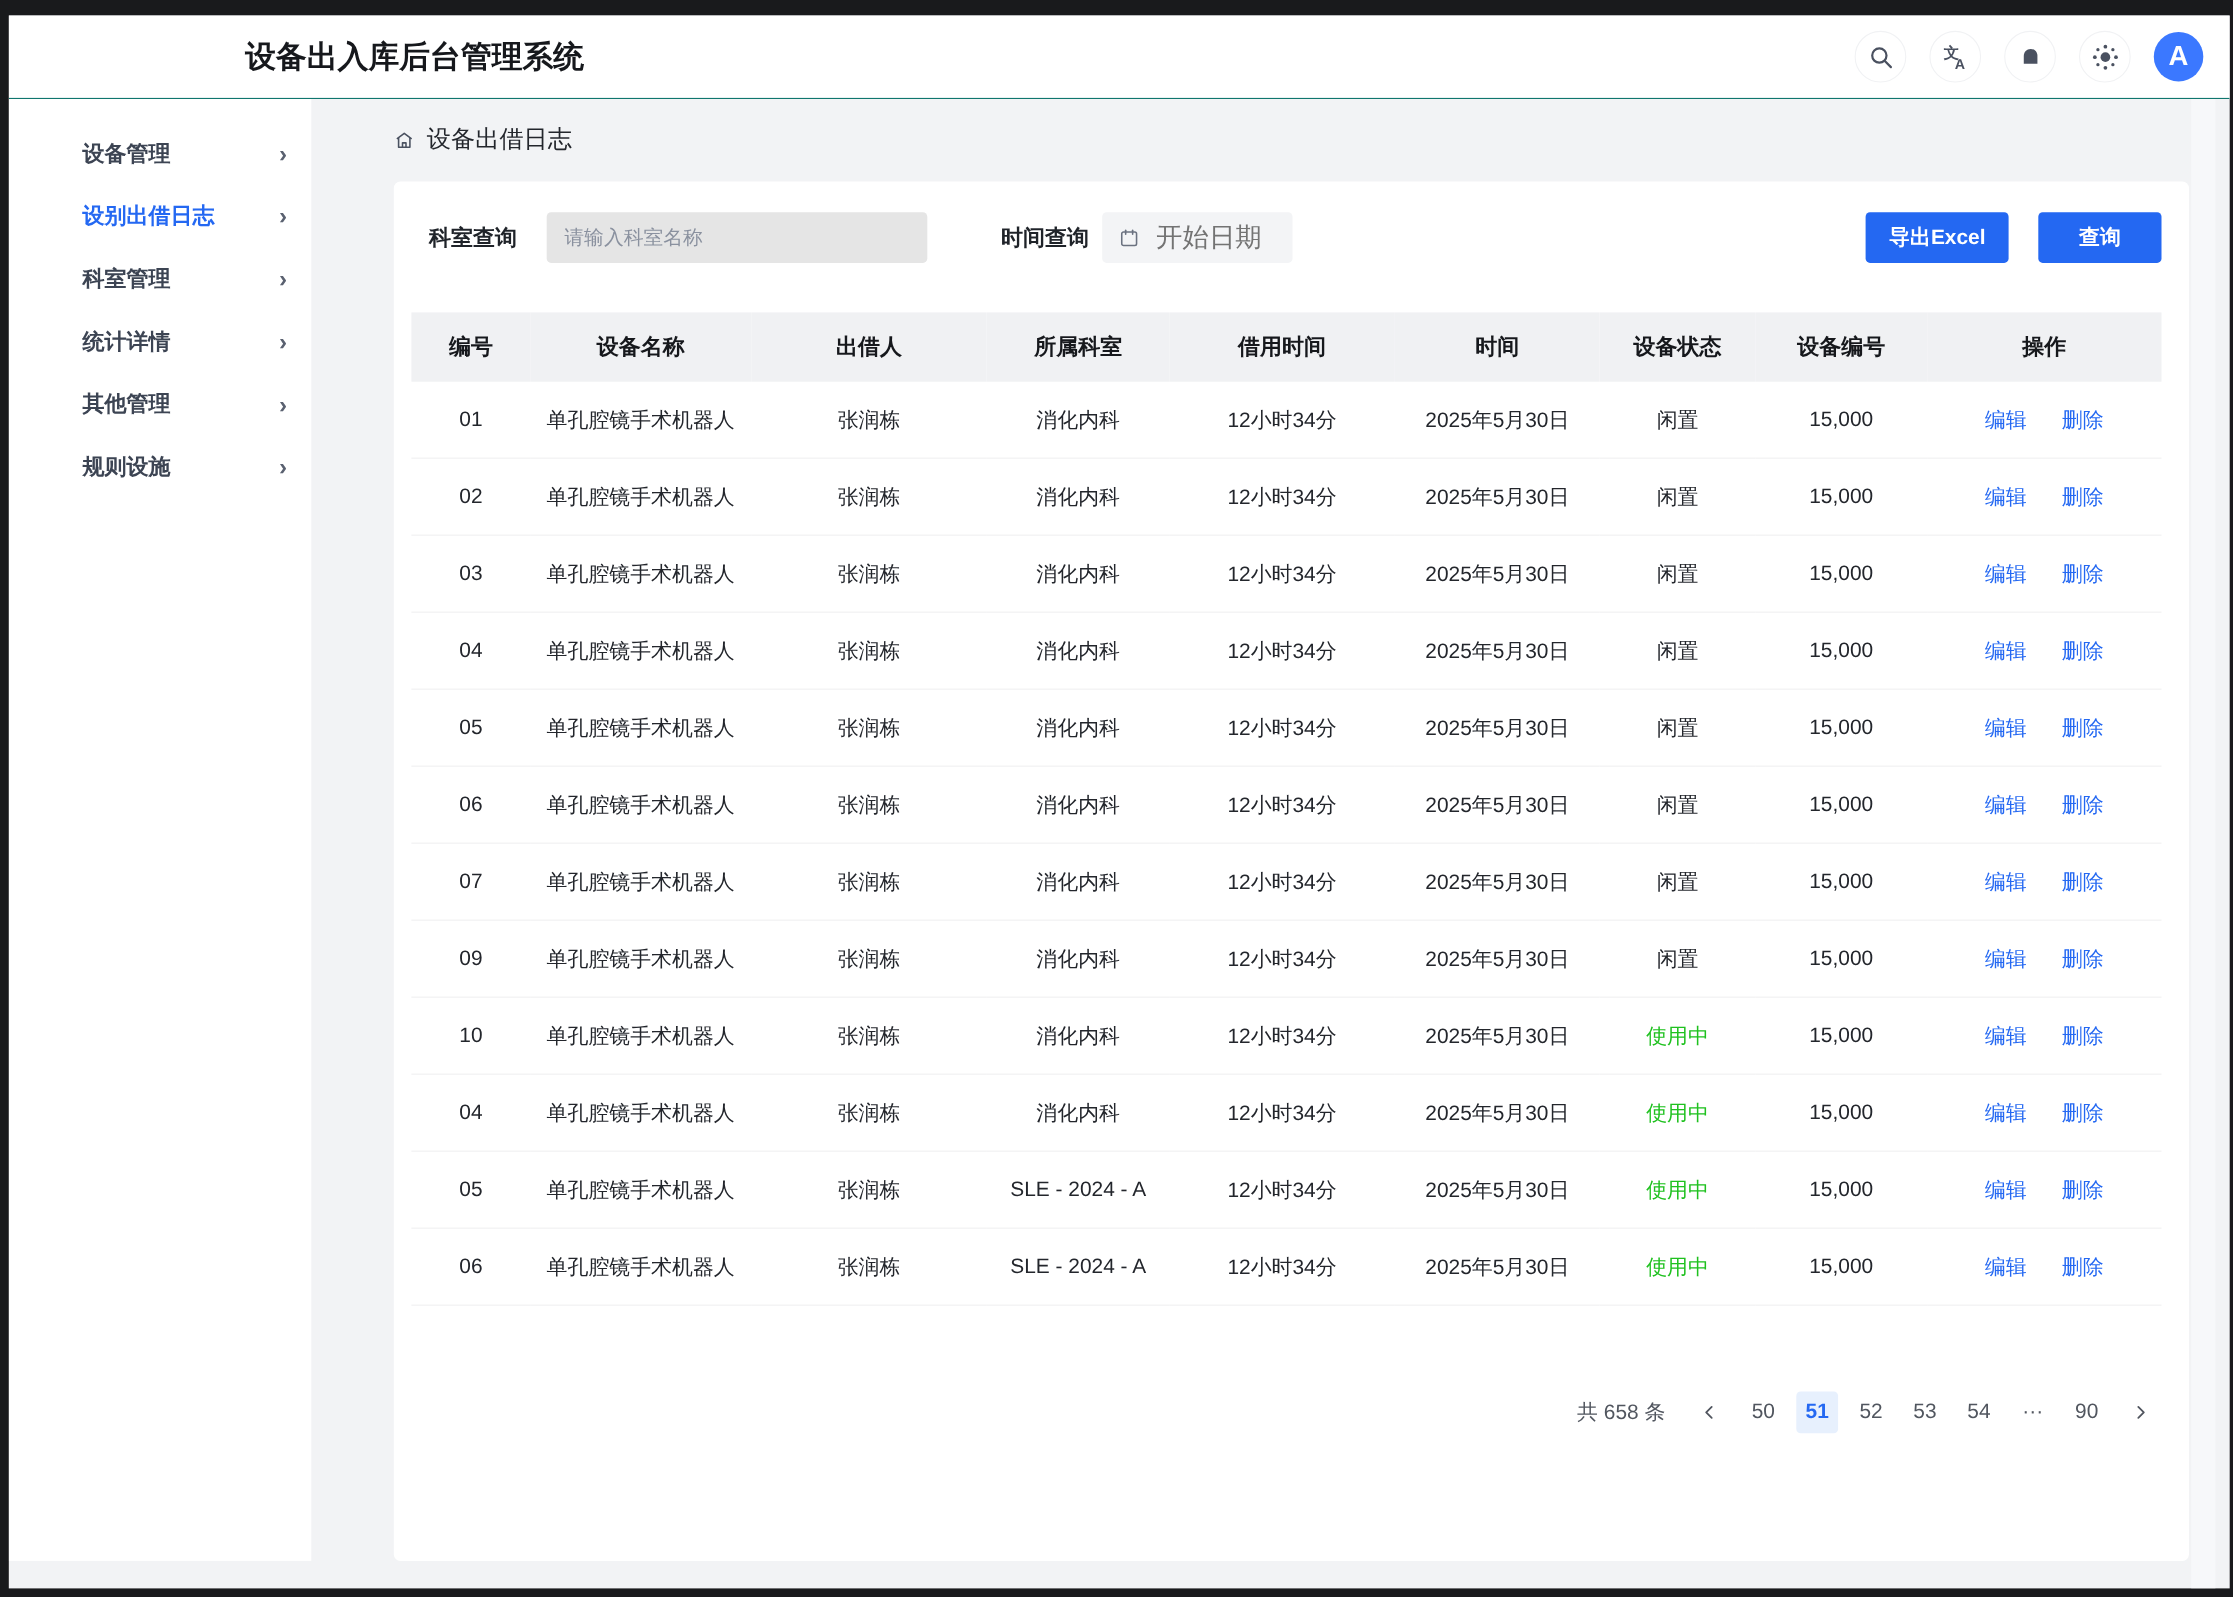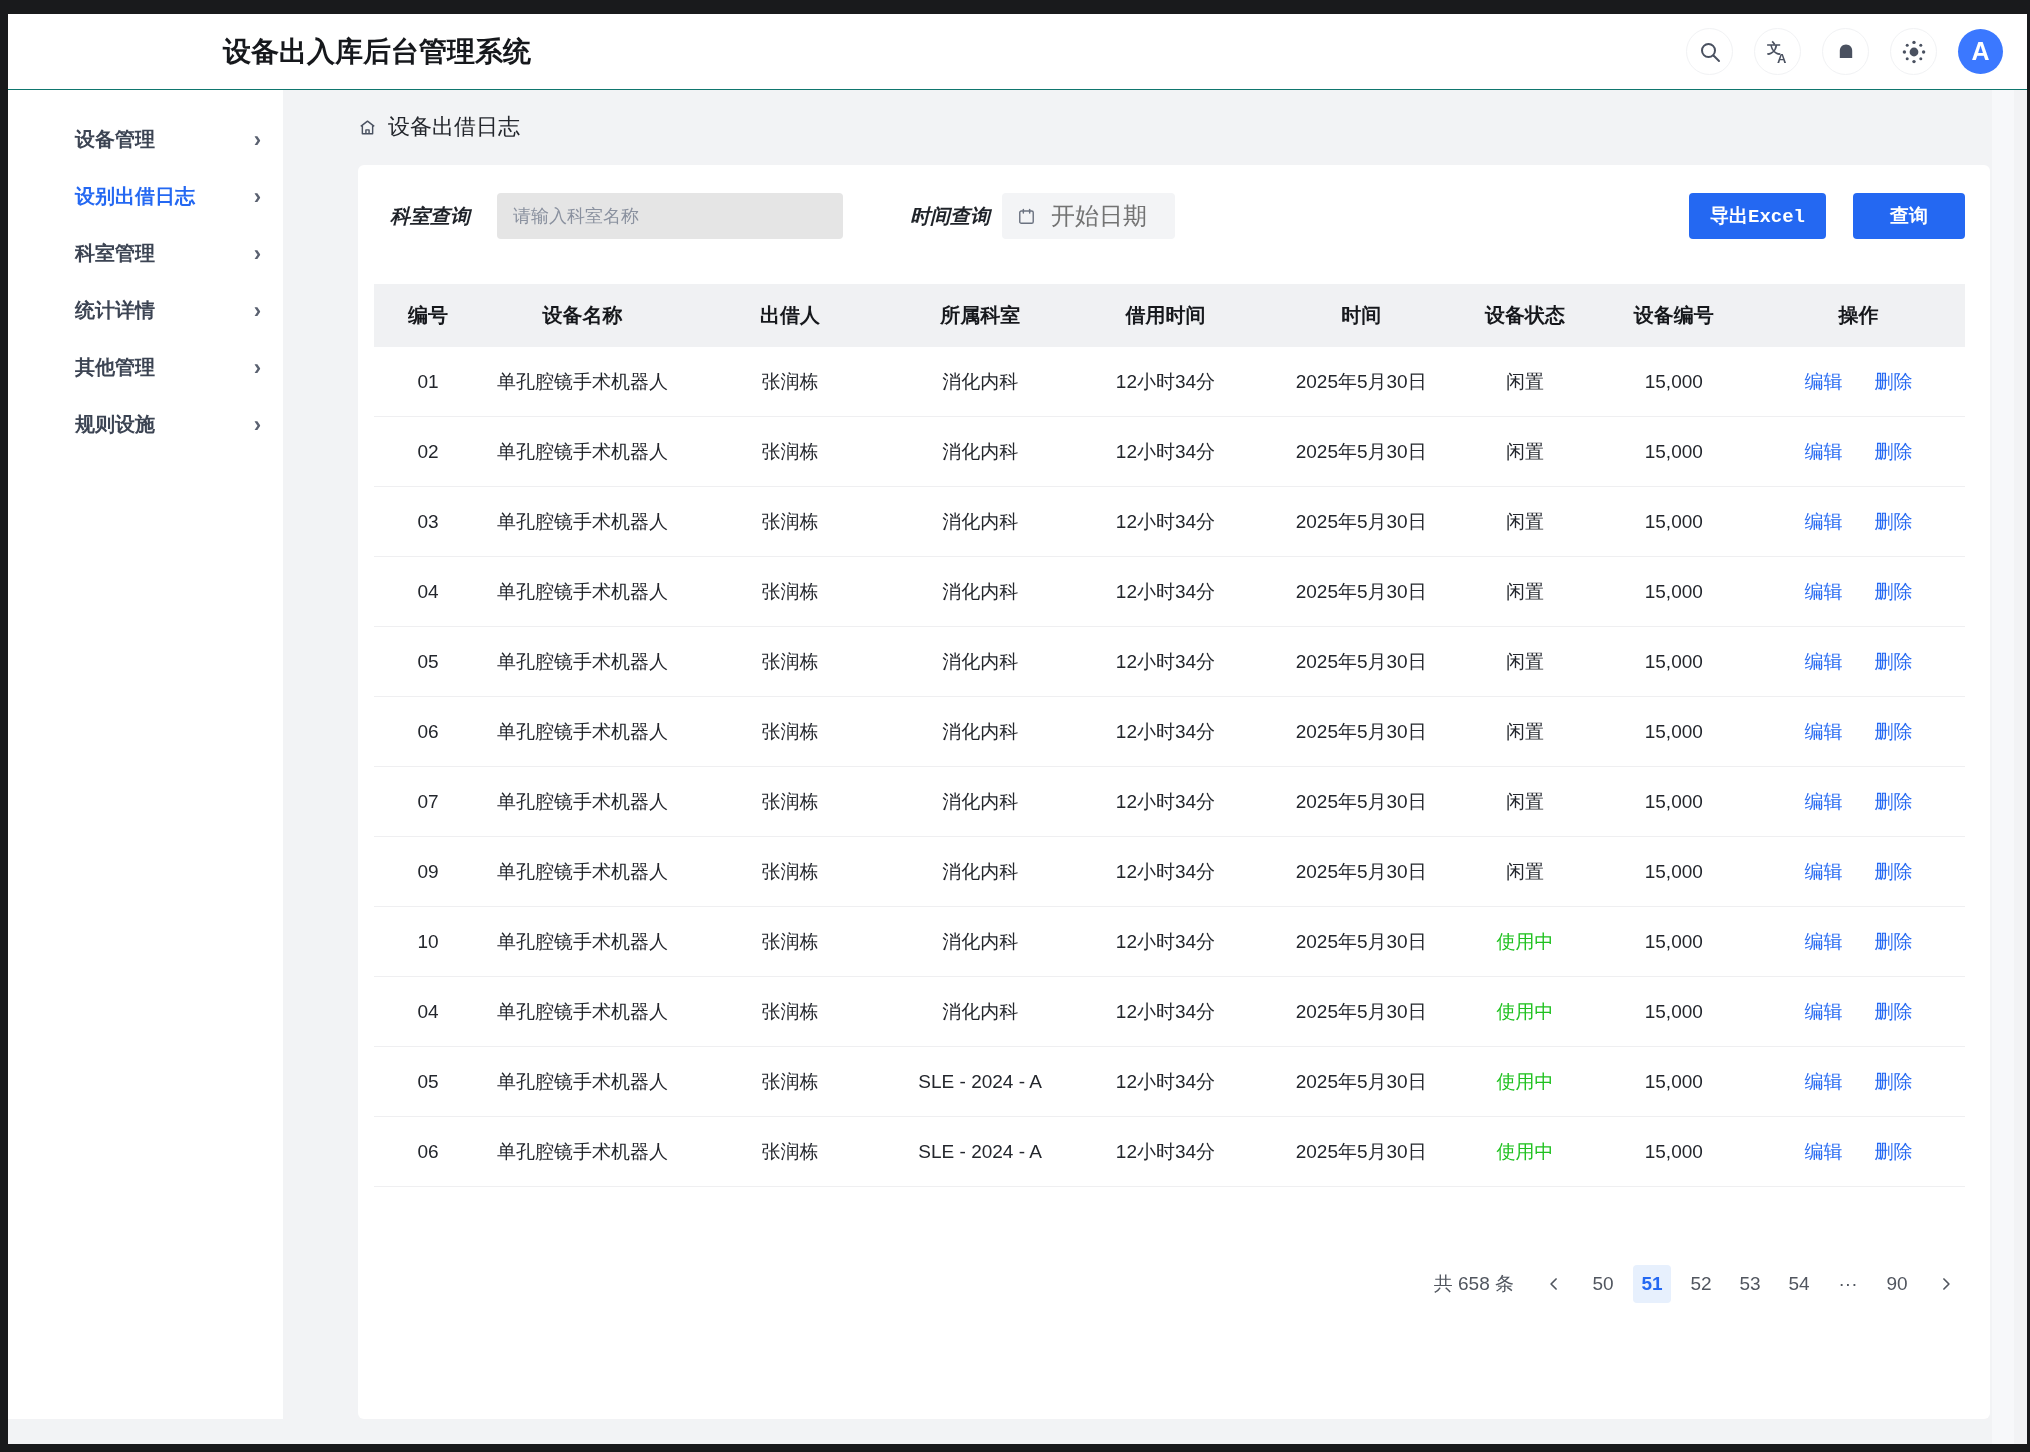--- a/index.html
+++ b/index.html
@@ -39,37 +39,37 @@
   }
   .side-item .arrow { margin-left:auto; color:#5a6170; font-size:22px; font-weight:600; line-height:1; }
   .side-item.active { color:#2468f2; }
   .scroll-track { position:absolute; right:13px; top:0; bottom:0; width:22px; background:#f7f8fa; }
   
   .main { flex:1; display:flex; flex-direction:column; padding:23px 37px 0 35px; min-width:0; }
   .breadcrumb { display:flex; align-items:center; gap:11px; height:28px; font-size:22px; color:#23262c; margin-bottom:24px; }
   .card { background:#fff; border-radius:6px; flex:1; margin-bottom:25px; padding:0 25px 0 16px; overflow:hidden; }
   
   .filter-row { margin-top:28px; display:flex; align-items:center; padding-left:16px; }
-  .f-label { font-size:20px; font-weight:bold; color:#1f2329; white-space:nowrap;font-style:italic; }
+  .f-label { font-size:20px; font-weight:bold; color:#1f2329; white-space:nowrap; }
   .dept-input {
     margin-left:27px; width:346px; height:46px; background:#e5e5e5; border:none; outline:none;
     border-radius:4px; font-size:18px; padding:0 16px; color:#1f2329; box-sizing:border-box;
     font-family:"Liberation Sans", sans-serif;
   }
   .dept-input::placeholder { color:#8a919f; }
   .lbl-time { margin-left:67px;text-align:right; }
   .date-box {
     margin-left:12px; width:173px; height:46px; background:#f3f4f6; border-radius:4px;
     display:flex; align-items:center; padding:0 15px; gap:15px; box-sizing:border-box;
     color:#737373; font-size:24px; cursor:pointer;
   }
   .btn {
     height:46px; border-radius:4px; background:#2468f2; color:#fff;
     font-size:19px; font-weight:bold; border:none; padding:0 21px; cursor:pointer;
-    font-family:Liberation Mono, monospace;
+    font-family:Liberation Sans, sans-serif;
   }
   .btn-export { margin-left:auto; }
   .btn-query { margin-left:27px; padding:0 37px; }
   
   table { margin-top:45px; width:100%; border-collapse:collapse; table-layout:fixed; }
   thead th {
     background:#f0f1f3; height:63px; font-size:20px; color:#16181c; font-weight:bold;
     text-align:center; padding:0 4px;
   }
   tbody td {

